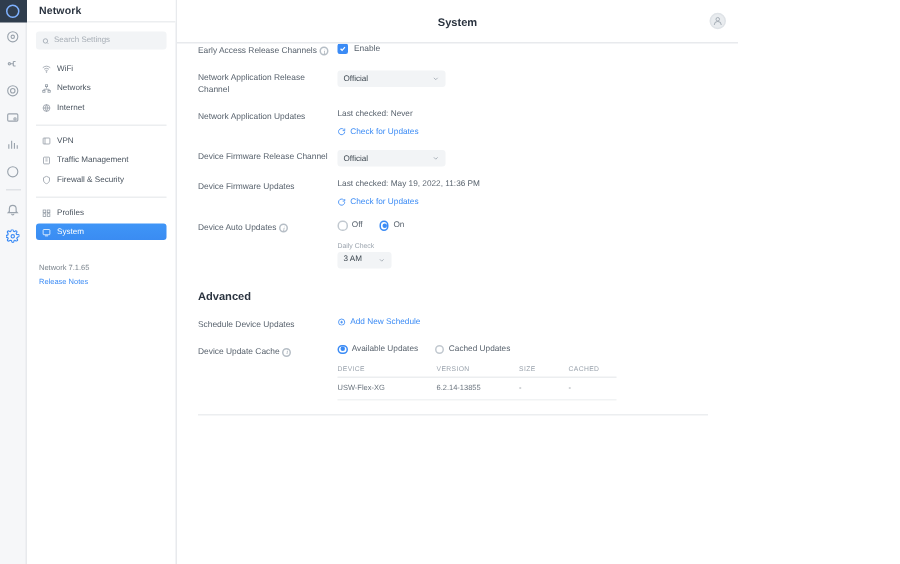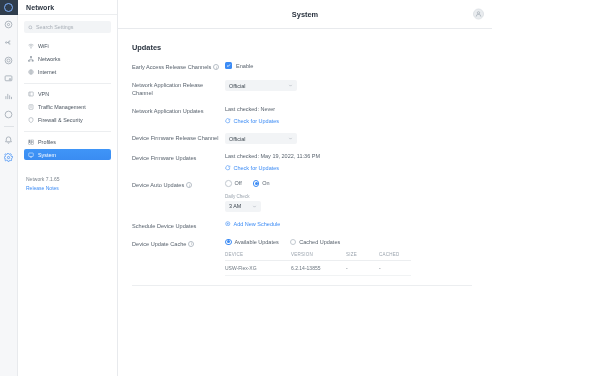--- a/index.html
+++ b/index.html
@@ -337,21 +337,20 @@
         <svg width="7" height="7" viewBox="0 0 24 24" fill="none" stroke="currentColor" stroke-width="2">
             <circle cx="12" cy="8" r="4"></circle>
             <path d="M4 21a8 8 0 0116 0"></path>
           </svg>
       </span>
     </div>
 
     <div class="content">
       <div class="section">
 
-        <div class="sec-title">Updates</div>
 
         <div class="row">
           <div class="row-label">
             <span class="lbl-txt">Early Access Release Channels</span>
             <span class="info-i">i</span>
           </div>
           <div class="row-ctl">
             <div class="cb-wrap">
               <span class="cb">
                 <svg width="5" height="5" viewBox="0 0 24 24" fill="none" stroke="#ffffff" stroke-width="4">
@@ -456,20 +455,21 @@
                 <span class="chev">
                   <svg width="5" height="5" viewBox="0 0 24 24" fill="none" stroke="currentColor" stroke-width="2.5">
                       <path d="M6 9l6 6 6-6"></path>
                     </svg>
                 </span>
               </div>
             </div>
           </div>
         </div>
 
+        <div class="sec-title">Advanced</div>
 
         <div class="row">
           <div class="row-label">
             <span class="lbl-txt">Schedule Device Updates</span>
           </div>
           <div class="row-ctl">
             <div class="link-row">
               <span class="link-ico">
                 <svg width="5.5" height="5.5" viewBox="0 0 24 24" fill="none" stroke="currentColor" stroke-width="2.5">
                     <circle cx="12" cy="12" r="9"></circle>

